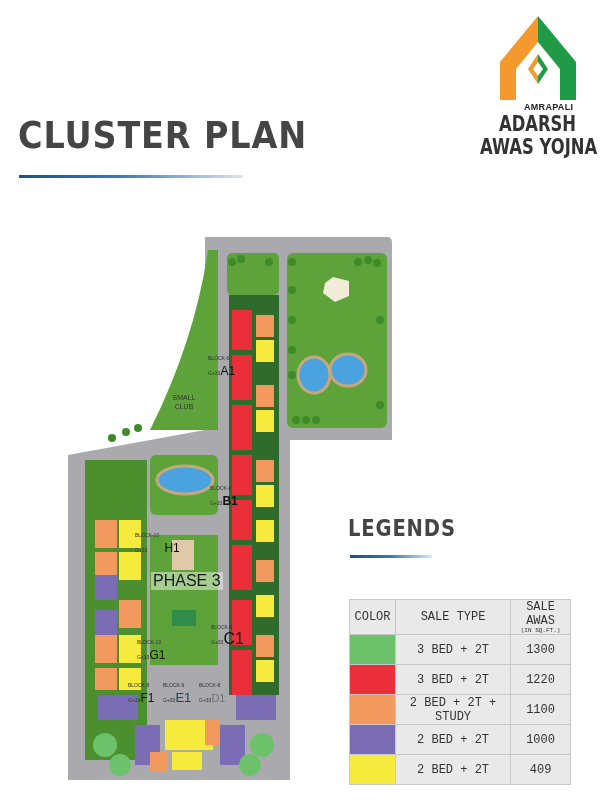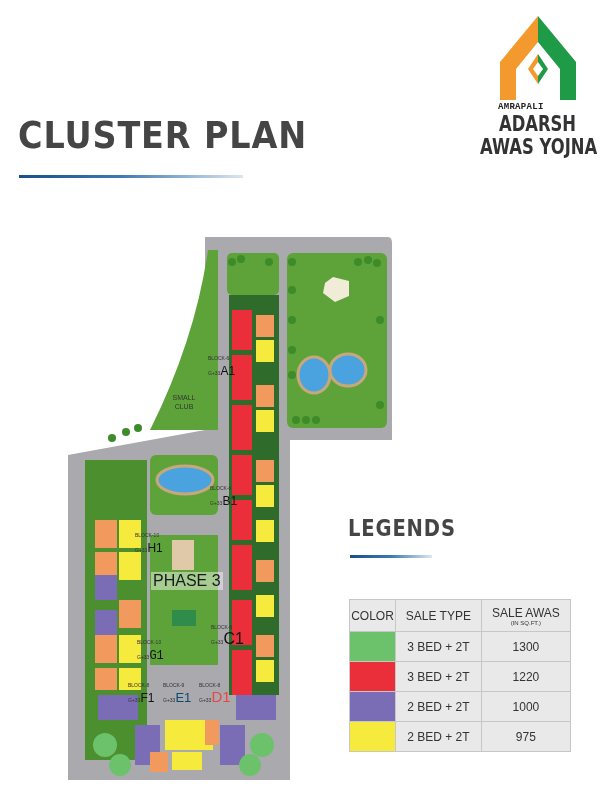--- a/index.html
+++ b/index.html
@@ -1,26 +1,26 @@
 <!DOCTYPE html>
 <html><head>
 <meta charset="utf-8">
 <style>
   html,body{margin:0;padding:0;background:#fff;}
   body{width:600px;height:800px;position:relative;overflow:hidden;font-family:"Liberation Sans",sans-serif;}
   .title{position:absolute;left:18px;top:113px;font-family:"DejaVu Sans",sans-serif;font-weight:bold;font-size:38px;letter-spacing:1px;color:#454545;transform:scaleX(0.88);transform-origin:left top;}
   .title-rule{position:absolute;left:19px;top:175px;width:224px;height:3px;background:linear-gradient(90deg,#1a4f8a 0%,#3d79b0 45%,#dbe6f0 100%);}
   .logo{position:absolute;left:478px;top:14px;width:120px;height:145px;}
-  .logo .amrapali{position:absolute;left:20px;top:88px;font-size:9px;font-weight:bold;color:#222;letter-spacing:0.3px;font-family:Liberation Mono, monospace;}
+  .logo .amrapali{position:absolute;left:46px;top:88px;font-size:9px;font-weight:bold;color:#222;letter-spacing:0.3px;}
   .logo .l1,.logo .l2{position:absolute;font-family:"DejaVu Sans",sans-serif;font-weight:bold;color:#333;transform:scaleX(0.78);transform-origin:left top;white-space:nowrap;}
   .logo .l1{left:21px;top:98px;font-size:21px;}
   .logo .l2{left:2px;top:121px;font-size:21px;}
   .legends-title{position:absolute;left:348px;top:515px;font-family:"DejaVu Sans",sans-serif;font-weight:bold;font-size:23px;color:#454545;letter-spacing:1px;transform:scaleX(0.85);transform-origin:left top;}
   .legends-rule{position:absolute;left:350px;top:555px;width:82px;height:3px;background:linear-gradient(90deg,#1a4f8a 0%,#3d79b0 50%,#dde7f0 100%);}
-  table.legend{position:absolute;left:349px;top:599px;width:222px;border-collapse:collapse;background:#e9e9e9;font-family:Liberation Sans, sans-serif;color:#333;}
+  table.legend{position:absolute;left:349px;top:599px;width:222px;border-collapse:collapse;background:#e9e9e9;font-family:Liberation Mono, monospace;color:#333;}
   table.legend th,table.legend td{border:1px solid #c7c7c7;text-align:center;padding:0;}
   table.legend th{height:31px;font-weight:normal;font-size:12px;}
   table.legend td{height:29px;font-size:12px;}
   table.legend .swatch{width:45px;}
   table.legend .sub{display:block;font-size:6px;line-height:6px;}
   .map{position:absolute;left:0;top:0;width:600px;height:800px;}
 </style>
 </head>
 <body>
 
@@ -150,45 +150,45 @@
 <div style="position:absolute;left:171px;top:393px;width:26px;font-size:7px;line-height:9px;color:#333;white-space:pre;text-align:center;">SMALL
 CLUB</div>
 <div style="position:absolute;left:151px;top:572px;font-size:16px;color:#1a1a1a;background:rgba(255,255,255,0.45);padding:0 2px;">PHASE 3</div>
 
 <div style="position:absolute;left:208px;top:355px;">
   <span style="font-size:5px;color:#333;display:block;">BLOCK-6</span>
   <span style="font-size:5px;color:#333;">G+33</span><span style="font-size:12px;color:#111;text-align:center;">A1</span>
 </div>
 <div style="position:absolute;left:210px;top:485px;">
   <span style="font-size:5px;color:#333;display:block;">BLOCK-6</span>
-  <span style="font-size:5px;color:#333;">G+33</span><span style="font-size:12px;color:#111;">B1</span>
+  <span style="font-size:5px;color:#333;">G+33</span><span style="font-size:12px;color:#111;font-weight:bold;">B1</span>
 </div>
 <div style="position:absolute;left:211px;top:624px;">
   <span style="font-size:5px;color:#333;display:block;">BLOCK-6</span>
   <span style="font-size:5px;color:#333;">G+33</span><span style="font-size:16px;color:#111;">C1</span>
 </div>
 <div style="position:absolute;left:199px;top:682px;">
   <span style="font-size:5px;color:#333;display:block;">BLOCK-8</span>
-  <span style="font-size:5px;color:#333;">G+33</span><span style="font-size:15px;color:#ef4444;">D1</span>
+  <span style="font-size:5px;color:#333;">G+33</span><span style="font-size:11px;color:#737373;">D1</span>
 </div>
 <div style="position:absolute;left:163px;top:682px;">
   <span style="font-size:5px;color:#333;display:block;">BLOCK-9</span>
   <span style="font-size:5px;color:#333;">G+33</span><span style="font-size:13px;color:#0c4a6e;">E1</span>
 </div>
 <div style="position:absolute;left:128px;top:682px;">
   <span style="font-size:5px;color:#333;display:block;">BLOCK-8</span>
   <span style="font-size:5px;color:#333;">G+33</span><span style="font-size:12px;color:#111;">F1</span>
 </div>
 <div style="position:absolute;left:137px;top:639px;">
   <span style="font-size:5px;color:#333;display:block;">BLOCK-10</span>
-  <span style="font-size:5px;color:#333;">G+33</span><span style="font-size:12px;color:#111;font-family:Liberation Mono, monospace;">G1</span>
+  <span style="font-size:5px;color:#333;">G+33</span><span style="font-size:12px;color:#111;">G1</span>
 </div>
 <div style="position:absolute;left:135px;top:532px;">
   <span style="font-size:5px;color:#333;display:block;">BLOCK-10</span>
-  <span style="font-size:5px;color:#333;">G+33</span><span style="font-size:12px;color:#111;">H1</span>
+  <span style="font-size:5px;color:#333;">G+33</span><span style="font-size:12px;color:#111;margin-left:17px;">H1</span>
 </div>
 
 <div class="legends-title">LEGENDS</div>
 <div class="legends-rule"></div>
 
 <table class="legend">
   <tbody>
       <tr>
     <th class="swatch">COLOR</th>
     <th>SALE TYPE</th>
@@ -198,23 +198,28 @@
     <td class="swatch" style="background:#6cc26a"></td>
     <td>3 BED + 2T</td>
     <td>1300</td>
   </tr>
   <tr>
     <td class="swatch" style="background:#ea2e3a"></td>
     <td>3 BED + 2T</td>
     <td>1220</td>
   </tr>
   <tr>
+    <td class="swatch" style="background:#f29a5e"></td>
+    <td>2 BED + 2T + STUDY</td>
+    <td>1100</td>
+  </tr>
+  <tr>
     <td class="swatch" style="background:#7a6db5"></td>
     <td>2 BED + 2T</td>
     <td>1000</td>
   </tr>
   <tr>
     <td class="swatch" style="background:#f6ea3c"></td>
     <td>2 BED + 2T</td>
-    <td>975</td>
+    <td>409</td>
   </tr>
 </tbody>
   </table>
 
 </body></html>

